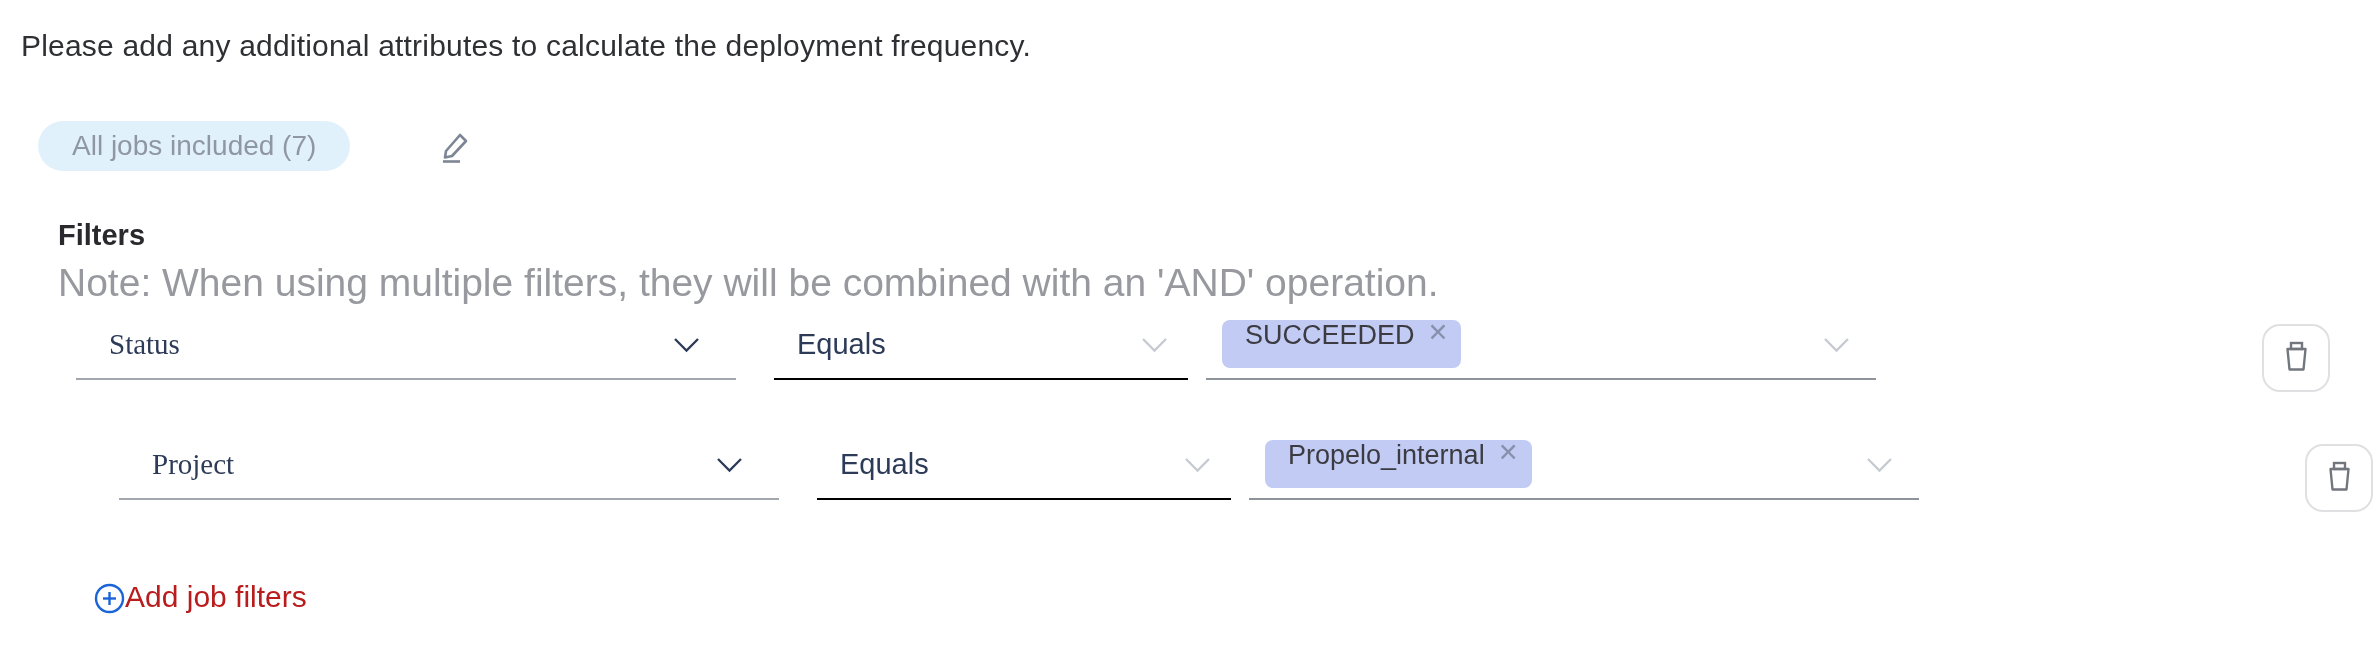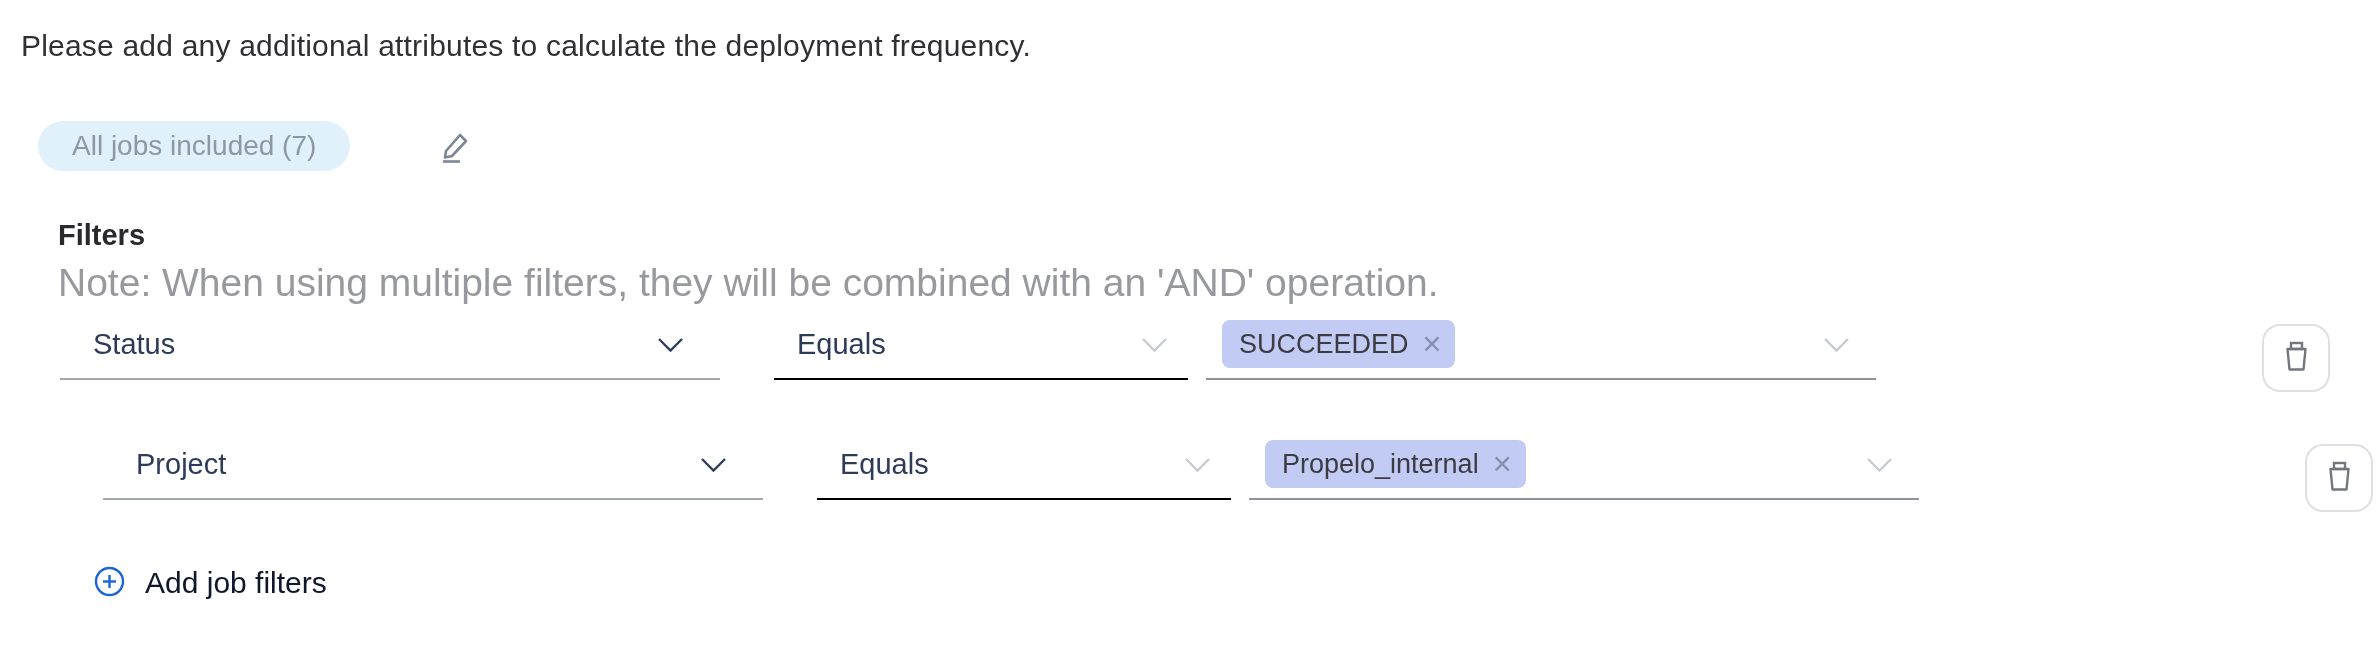--- a/index.html
+++ b/index.html
@@ -45,60 +45,61 @@
 
   .filter-row { position:absolute; left:0; width:2376px; height:70px; }
   .row-0 { top:310px; }
   .row-1 { top:430px;margin-left:43px; }
 
   .field {
     position:absolute; top:0; height:70px;
     display:flex; align-items:center; cursor:pointer;
   }
   .field-attribute {
-    left:60px; width:660px; padding-left:33px;
+    left:76px; width:660px; padding-left:33px;
     border-bottom:2px solid #a2a7ad;
+    font-family:Liberation Serif, serif;
   }
   .field-operator {
     left:774px; width:414px; padding-left:23px;
     border-bottom:2px solid #000000;
   }
   .field-values {
     left:1206px; width:670px; padding-left:16px;
     border-bottom:2px solid #8f939a;
   }
   .select-label { font-size:29px; color:#2d3b58; white-space:nowrap; }
   .chev { position:absolute; top:27px; }
   .chev-a { right:36px; }
   .chev-b { right:20px; }
   .chev-c { right:26px; }
 
   .tag {
-    display:inline-flex; align-items:center; gap:13px;
+    display:inline-flex; align-items:flex-start; gap:13px;
     height:48px; border-radius:8px;
-    background:#c1cbf4; padding:0 13px 0 17px;
+    background:#c1cbf4; padding:0 13px 0 23px;
     font-size:27px; color:#3b3b41; white-space:nowrap;
   }
   .tag-close {
     color:#8791ac; font-size:25px; line-height:1; cursor:pointer;
     font-family:"DejaVu Sans", sans-serif;
   }
 
   .trash-btn {
     position:absolute; left:2262px; top:14px;
     width:68px; height:68px;
     background:#ffffff; border:2px solid #e0e0e3; border-radius:18px;
     display:flex; align-items:center; justify-content:center;
     cursor:pointer;
   }
 
   .add-link {
     position:absolute; left:94px; top:566px; height:48px;
-    display:inline-flex; align-items:flex-start; gap:20px;
-    color:#0f172a; font-size:30px; cursor:pointer; white-space:nowrap;
+    display:inline-flex; align-items:flex-end; 
+    color:#b91c1c; font-size:30px; cursor:pointer; white-space:nowrap;
   }
   .add-link svg { display:block; }
 </style>
 </head>
 <body>
 
 <div class="heading">Please add any additional attributes to calculate the deployment frequency.</div>
 
 <div class="badge">All jobs included (7)</div>
 

